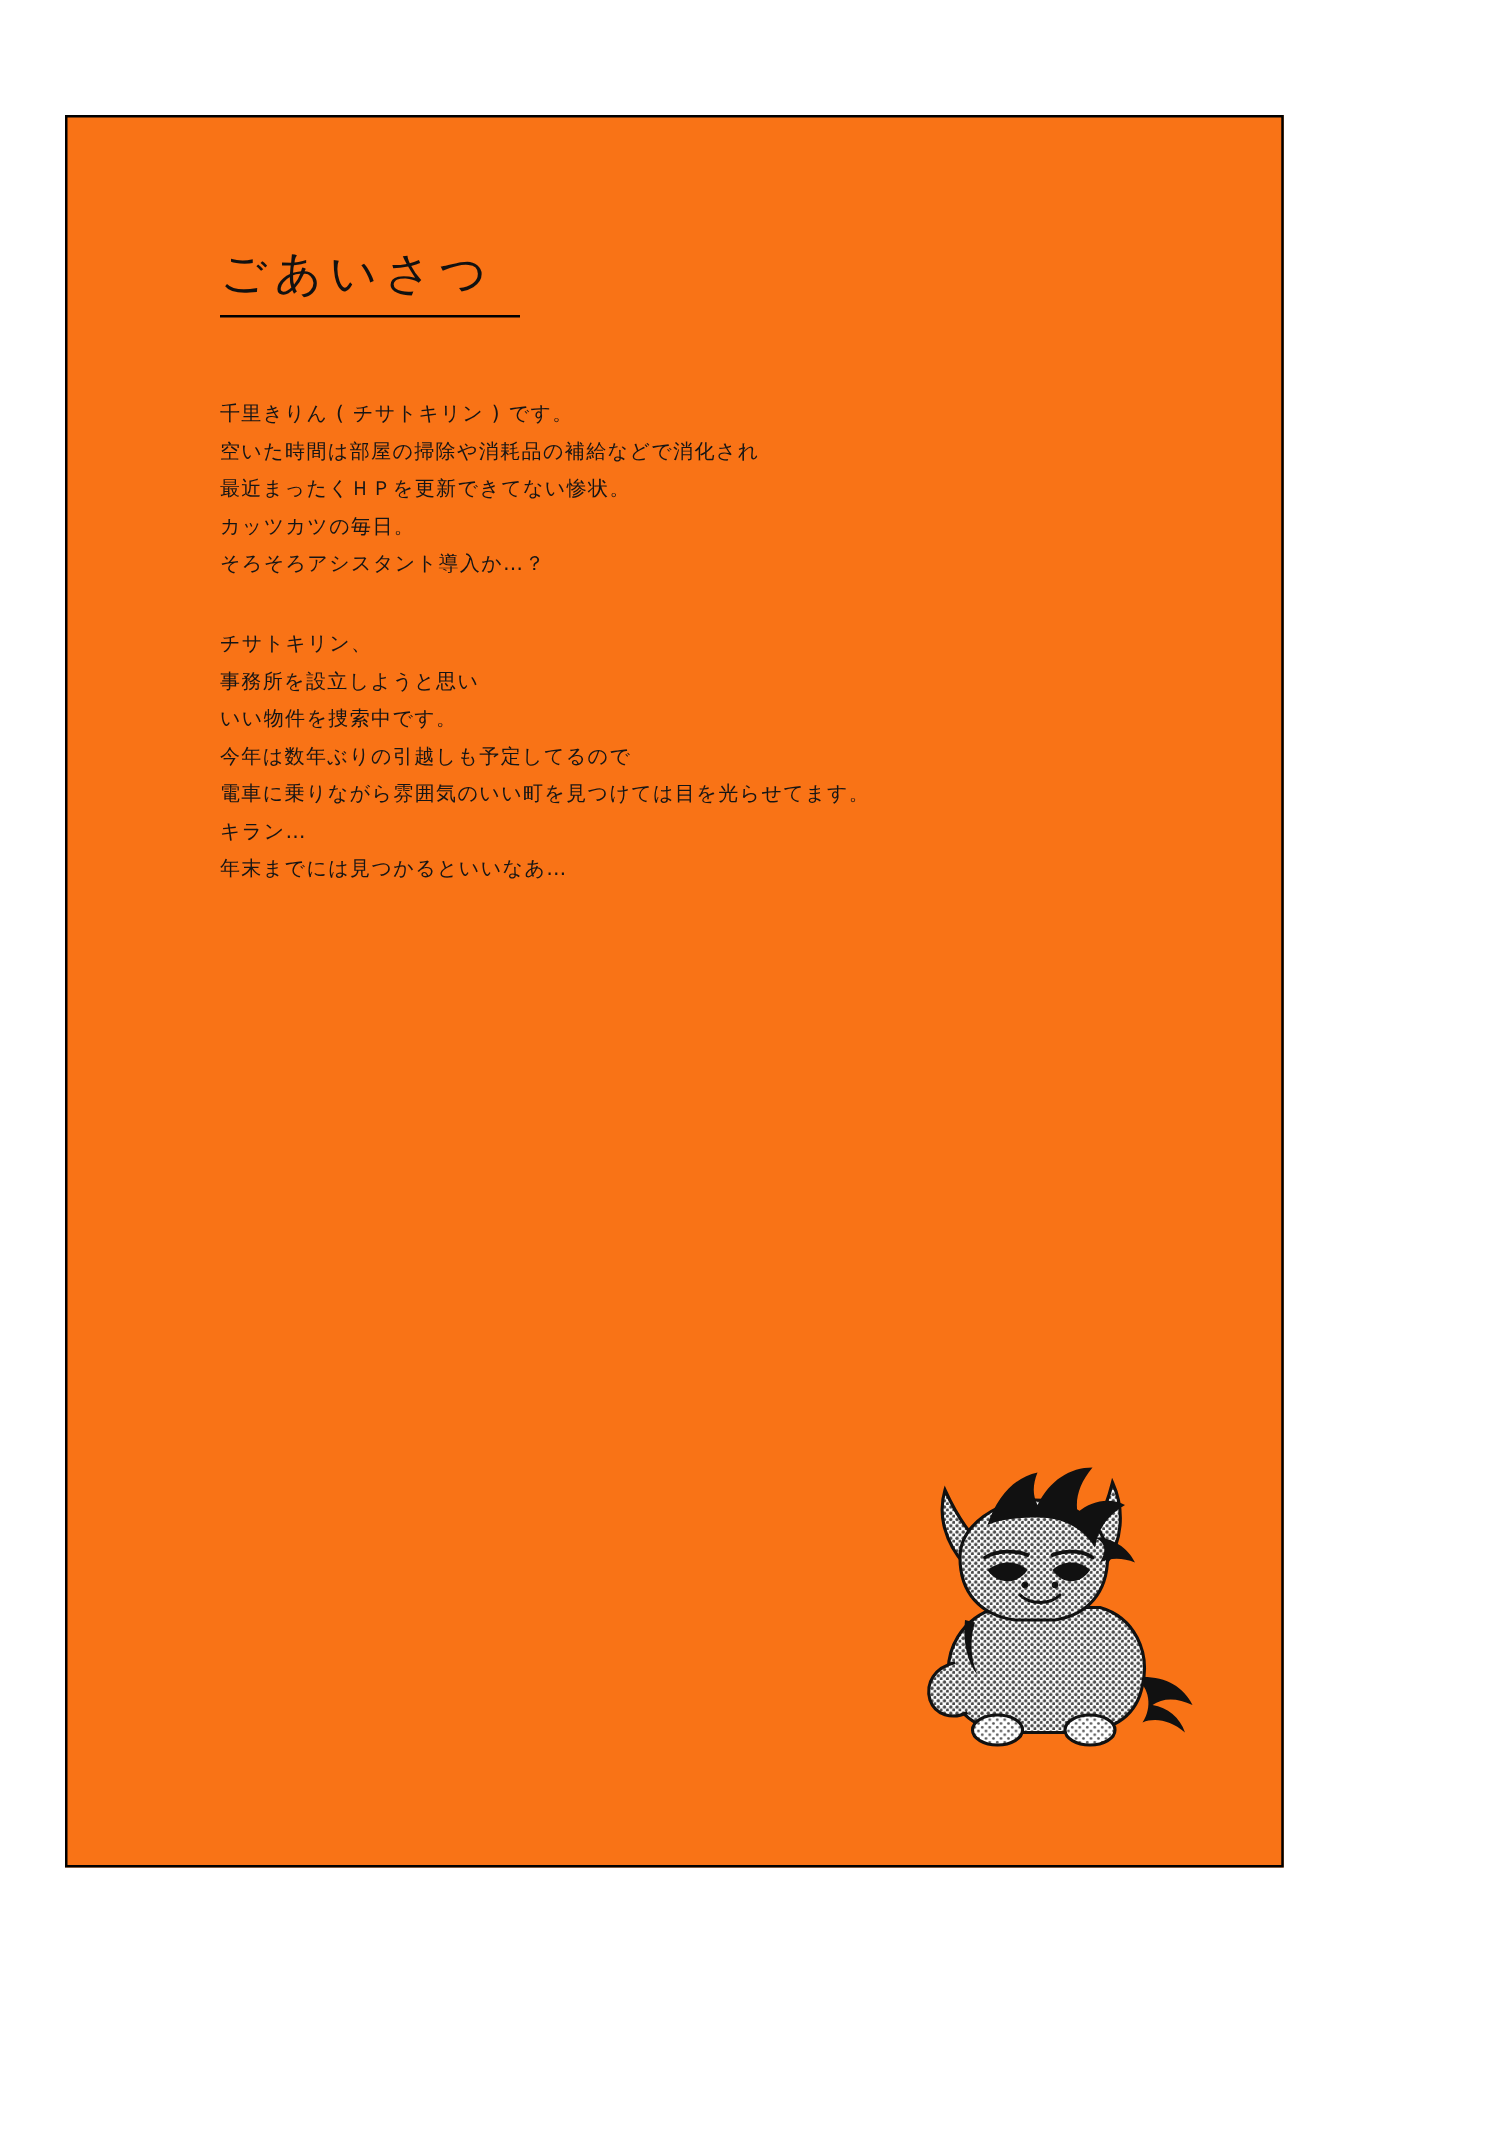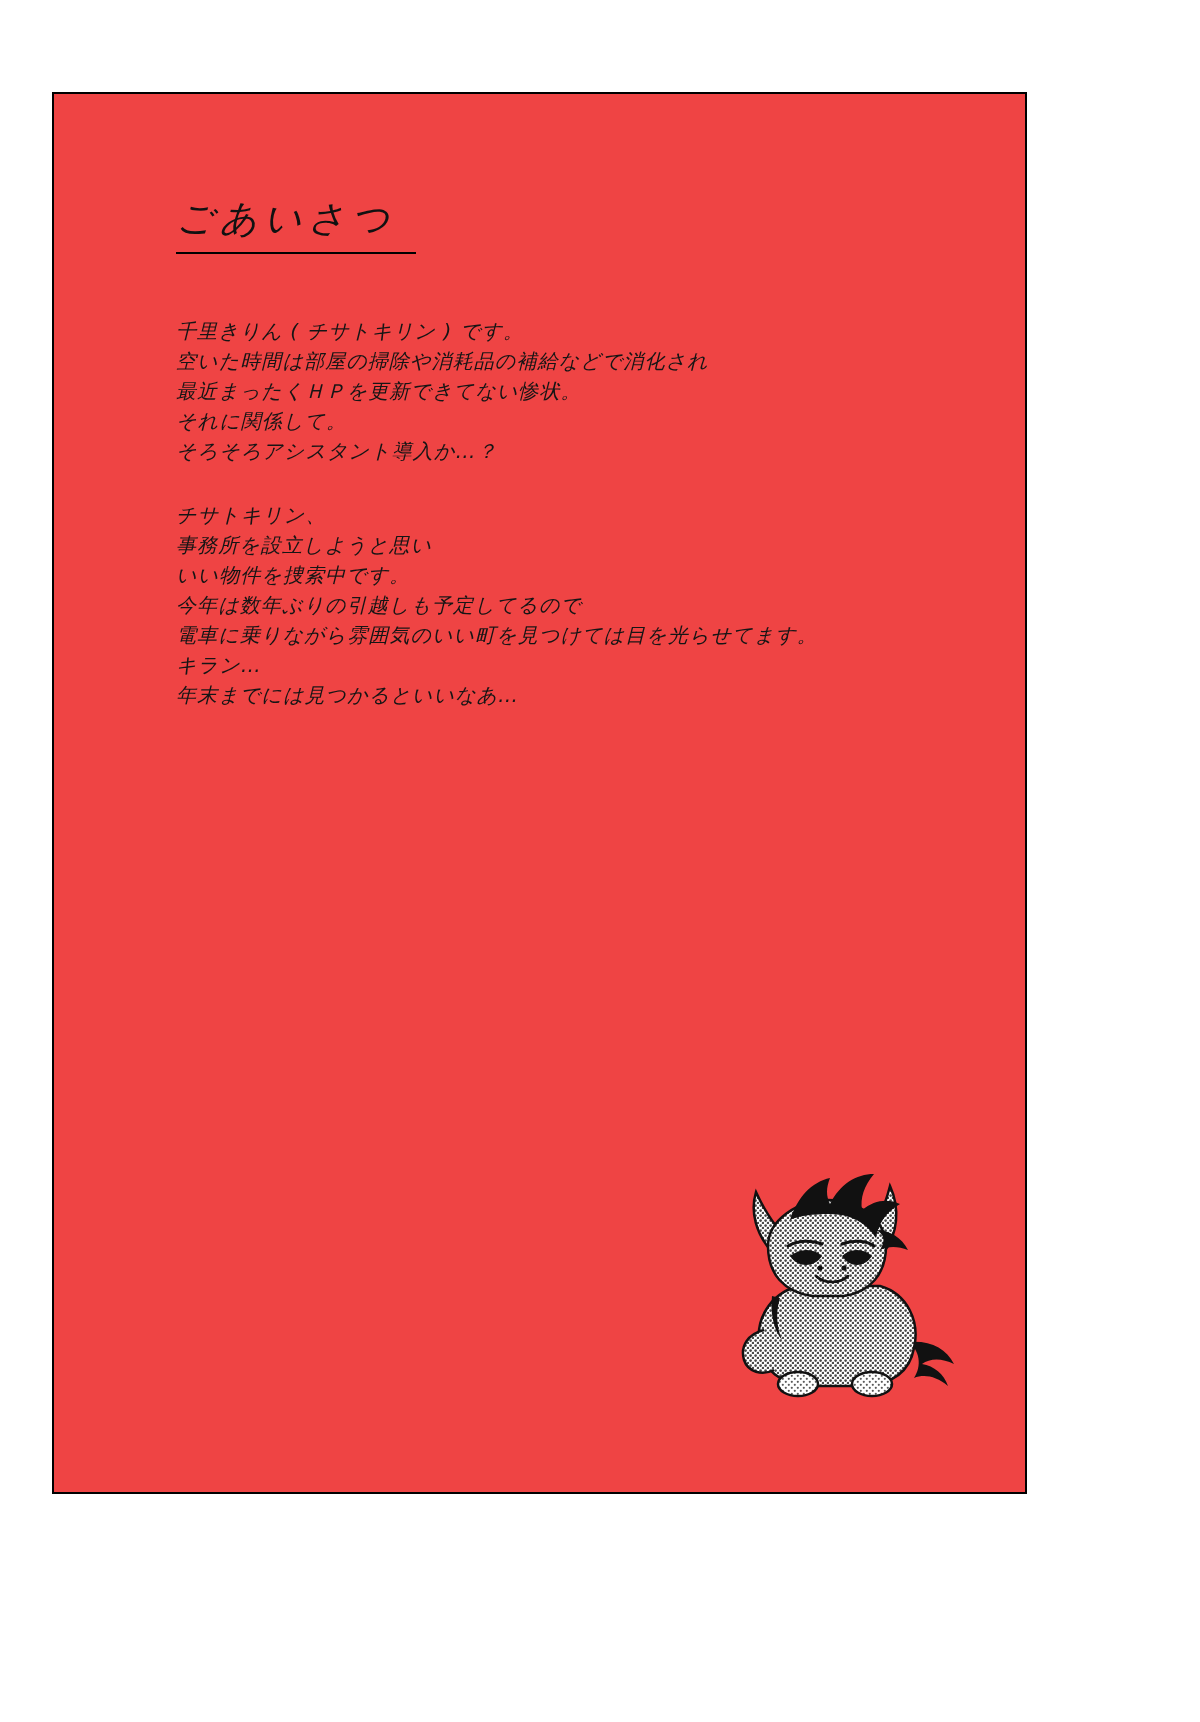--- a/index.html
+++ b/index.html
@@ -18,22 +18,21 @@
 
   
   .page-frame {
     position: absolute;
     left: 52px;
     top: 92px;
     width: 975px;
     height: 1402px;
     border: 2px solid #000000;
     box-sizing: border-box;
-    background: #ef4444;
-    font-style: italic;
+    background: #f97316;
   }
 
   
   .heading-block {
     position: absolute;
     left: 122px;
     top: 100px;
   }
   .heading-text {
     font-family: "DejaVu Sans", sans-serif;
@@ -58,21 +57,21 @@
     width: 780px;
   }
   .para {
     margin: 0 0 34px 0;
   }
   .para:last-child {
     margin-bottom: 0;
   }
   .line {
     font-family: "DejaVu Sans", sans-serif;
-    font-size: 20px;
+    font-size: 16px;
     line-height: 30px;
     letter-spacing: 1.1px;
     color: #151515;
     white-space: nowrap;
   }
 
   
   .mascot {
     position: absolute;
     left: 640px;
@@ -95,21 +94,21 @@
     <div class="heading-text">ごあいさつ</div>
     <div class="heading-rule"></div>
   </div>
 
   <div class="body-block">
 
     <div class="para">
       <div class="line">千里きりん ( チサトキリン ) です。</div>
       <div class="line">空いた時間は部屋の掃除や消耗品の補給などで消化され</div>
       <div class="line">最近まったくＨＰを更新できてない惨状。</div>
-      <div class="line">それに関係して。</div>
+      <div class="line">カッツカツの毎日。</div>
       <div class="line">そろそろアシスタント導入か…？</div>
     </div>
 
     <div class="para">
       <div class="line">チサトキリン、</div>
       <div class="line">事務所を設立しようと思い</div>
       <div class="line">いい物件を捜索中です。</div>
       <div class="line">今年は数年ぶりの引越しも予定してるので</div>
       <div class="line">電車に乗りながら雰囲気のいい町を見つけては目を光らせてます。</div>
       <div class="line">キラン…</div>

